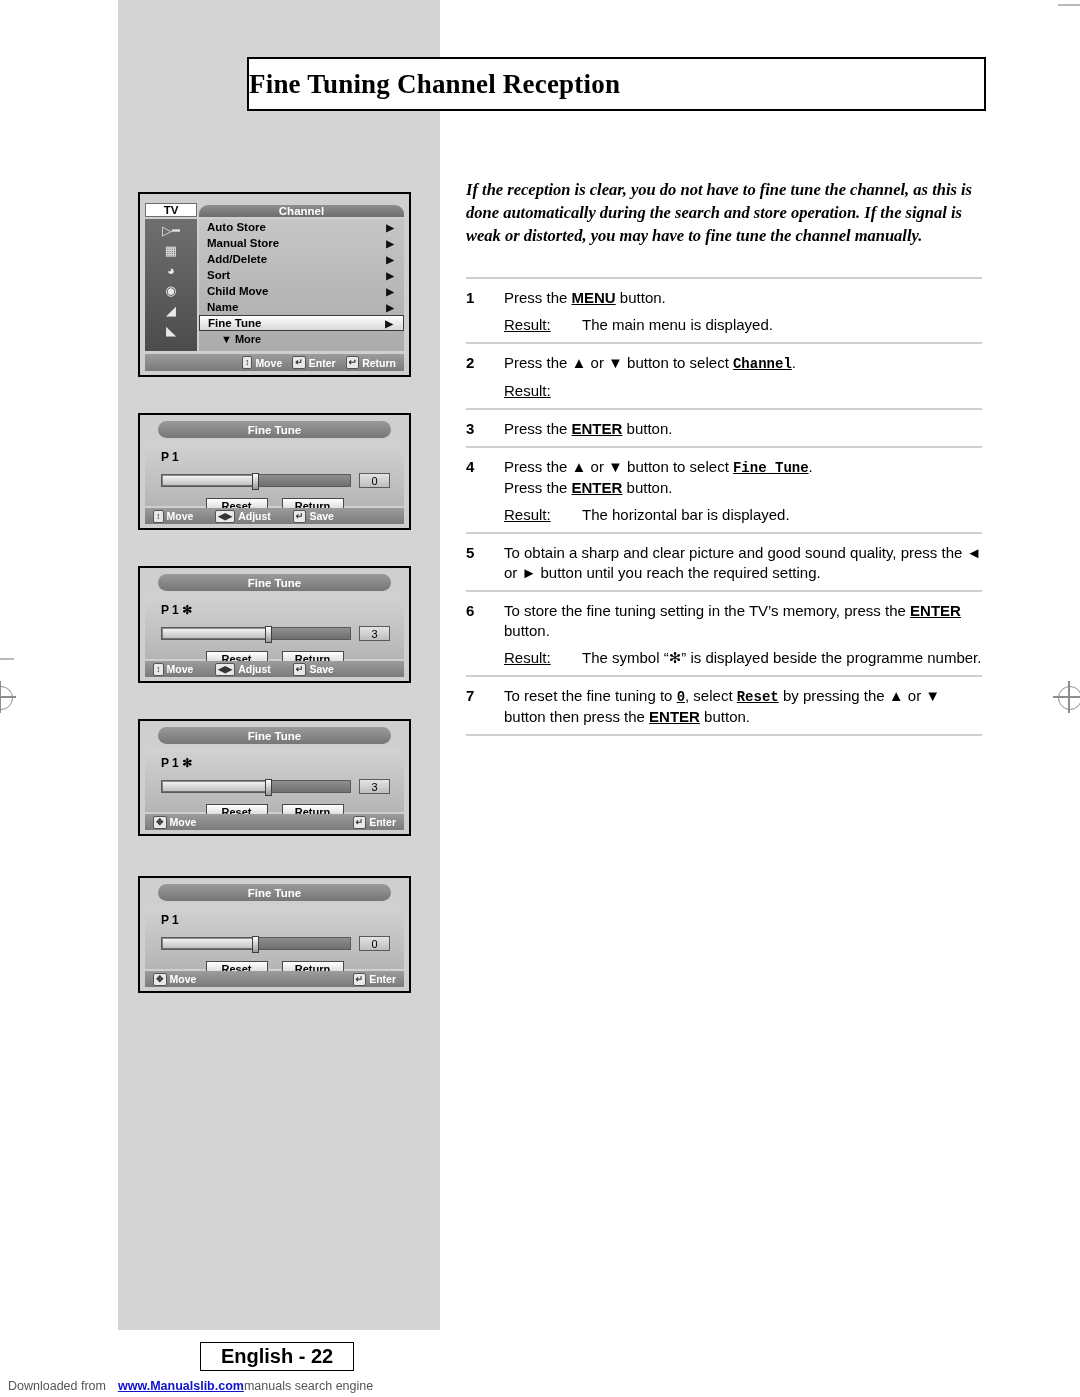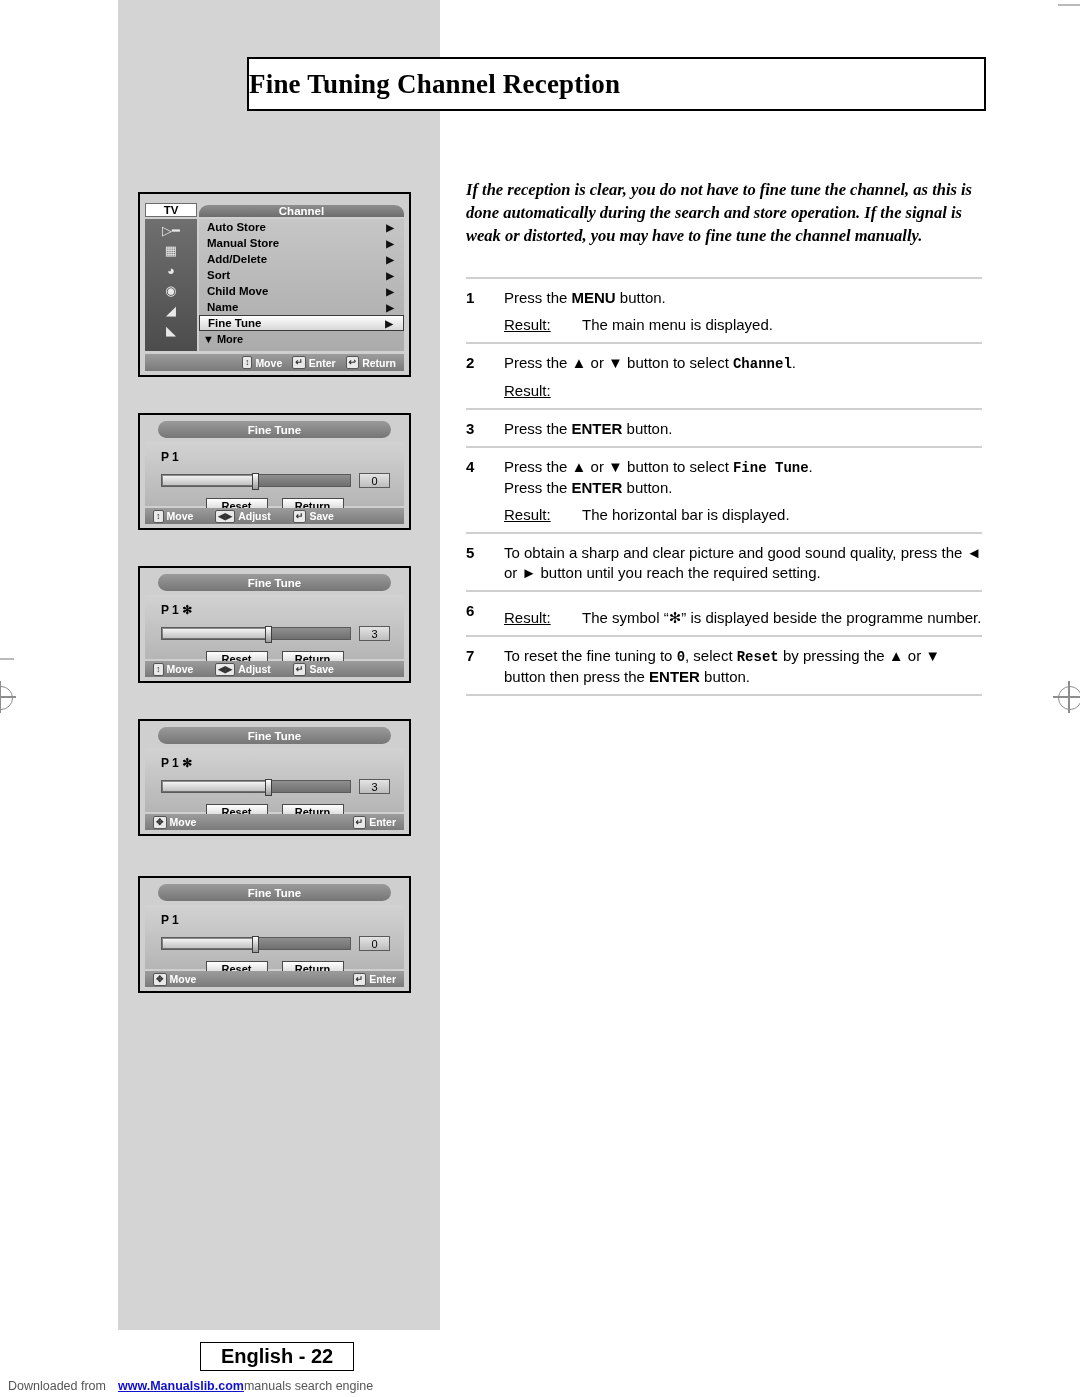--- a/index.html
+++ b/index.html
@@ -72,21 +72,21 @@
   .hr { height:2px; background:#cfcfcf; width:100%; }
   .step {
     display:flex; padding:9px 0 7px 0;
   }
   .step-num {
     width:38px; flex:0 0 38px; font-size:15px; font-weight:bold; color:#000;
     padding-top:1px;
   }
   .step-body { flex:1; font-size:15px; line-height:20px; color:#000; }
   .mono { font-family:"Liberation Mono", monospace; font-size:14px; }
-  .b { font-weight:bold; }
+  .b { font-weight:bold;text-decoration:underline; }
   .result-row { display:flex; margin-top:7px; }
   .result-label { width:78px; flex:0 0 78px; text-decoration:underline; font-size:15px;}
   .result-text { flex:1; font-size:15px; line-height:20px; }
 
   
   .osd {
     position:absolute;
     border:2px solid #000;
     background:#c9c9c9;
     box-sizing:border-box;
@@ -131,21 +131,21 @@
     font-size:11.5px; font-weight:bold; color:#000;
     padding-left:8px; position:relative;
   }
   .menu-item .arrow {
     position:absolute; right:10px; font-size:10px; color:#111;
   }
   .menu-item.sel {
     background:linear-gradient(#ffffff,#d8d8d8);
     border:1px solid #3b3b3b; box-sizing:border-box;
   }
-  .menu-item.more { padding-left:4px; font-size:11px; }
+  .menu-item.more { padding-left:22px; font-size:11px; }
   .menu-bottom {
     position:absolute; left:5px; right:5px; bottom:4px; height:17px;
     background:linear-gradient(#9c9c9c,#7a7a7a);
     display:flex; align-items:center; justify-content:flex-end;
     color:#fff; font-size:10.5px; font-weight:bold; padding-right:8px; gap:10px;
   }
   .bk { display:inline-flex; align-items:center; gap:3px; }
   .keycap {
     display:inline-block; background:#e9e9e9; color:#333; border-radius:2px;
     font-size:9px; padding:0 2px; line-height:11px; border:1px solid #555;
@@ -285,20 +285,21 @@
     <div class="step">
       <div class="step-num">5</div>
       <div class="step-body">
         <div>To obtain a sharp and clear picture and good sound quality, press the ◄ or ► button until you reach the required setting.</div>
       </div>
     </div>
     <div class="hr"></div>
     <div class="step">
       <div class="step-num">6</div>
       <div class="step-body">
+        <div>To store the fine tuning setting in the TV’s memory, press the <span class="b">ENTER</span> button.</div>
         <div class="result-row">
           <div class="result-label">Result:</div>
           <div class="result-text">The symbol “✻” is displayed beside the programme number.</div>
         </div>
       </div>
     </div>
     <div class="hr"></div>
     <div class="step">
       <div class="step-num">7</div>
       <div class="step-body">

